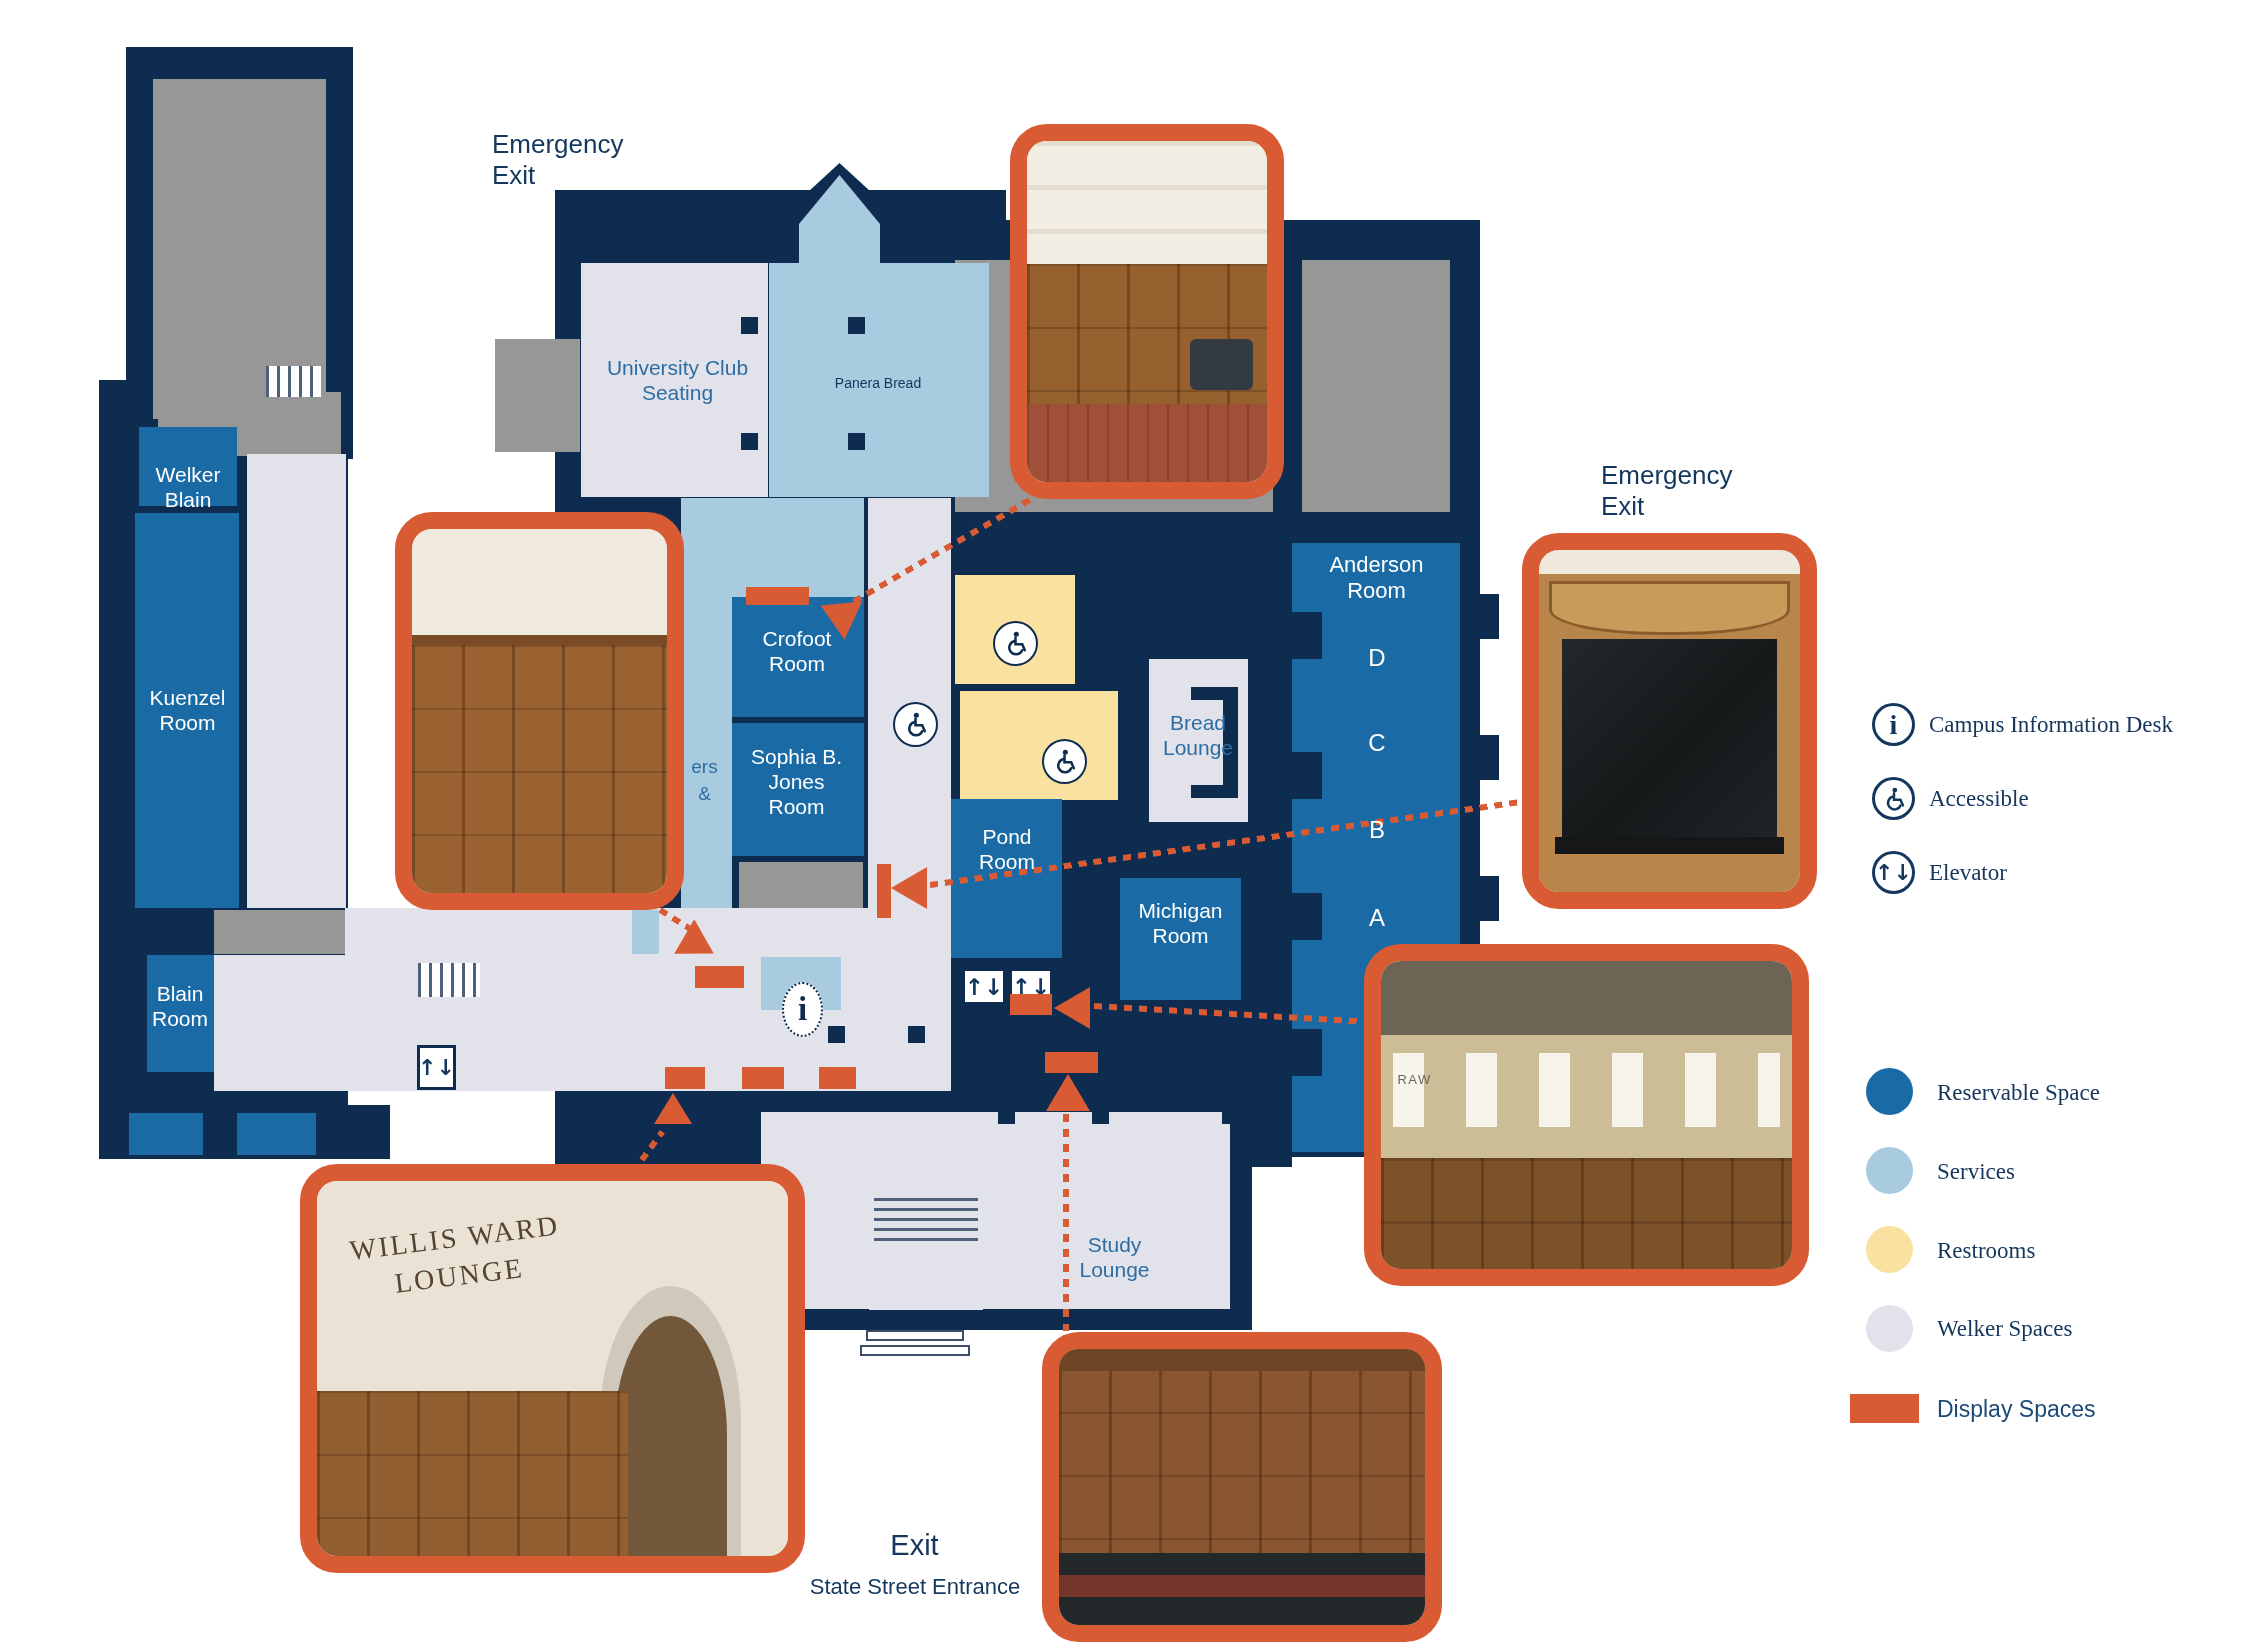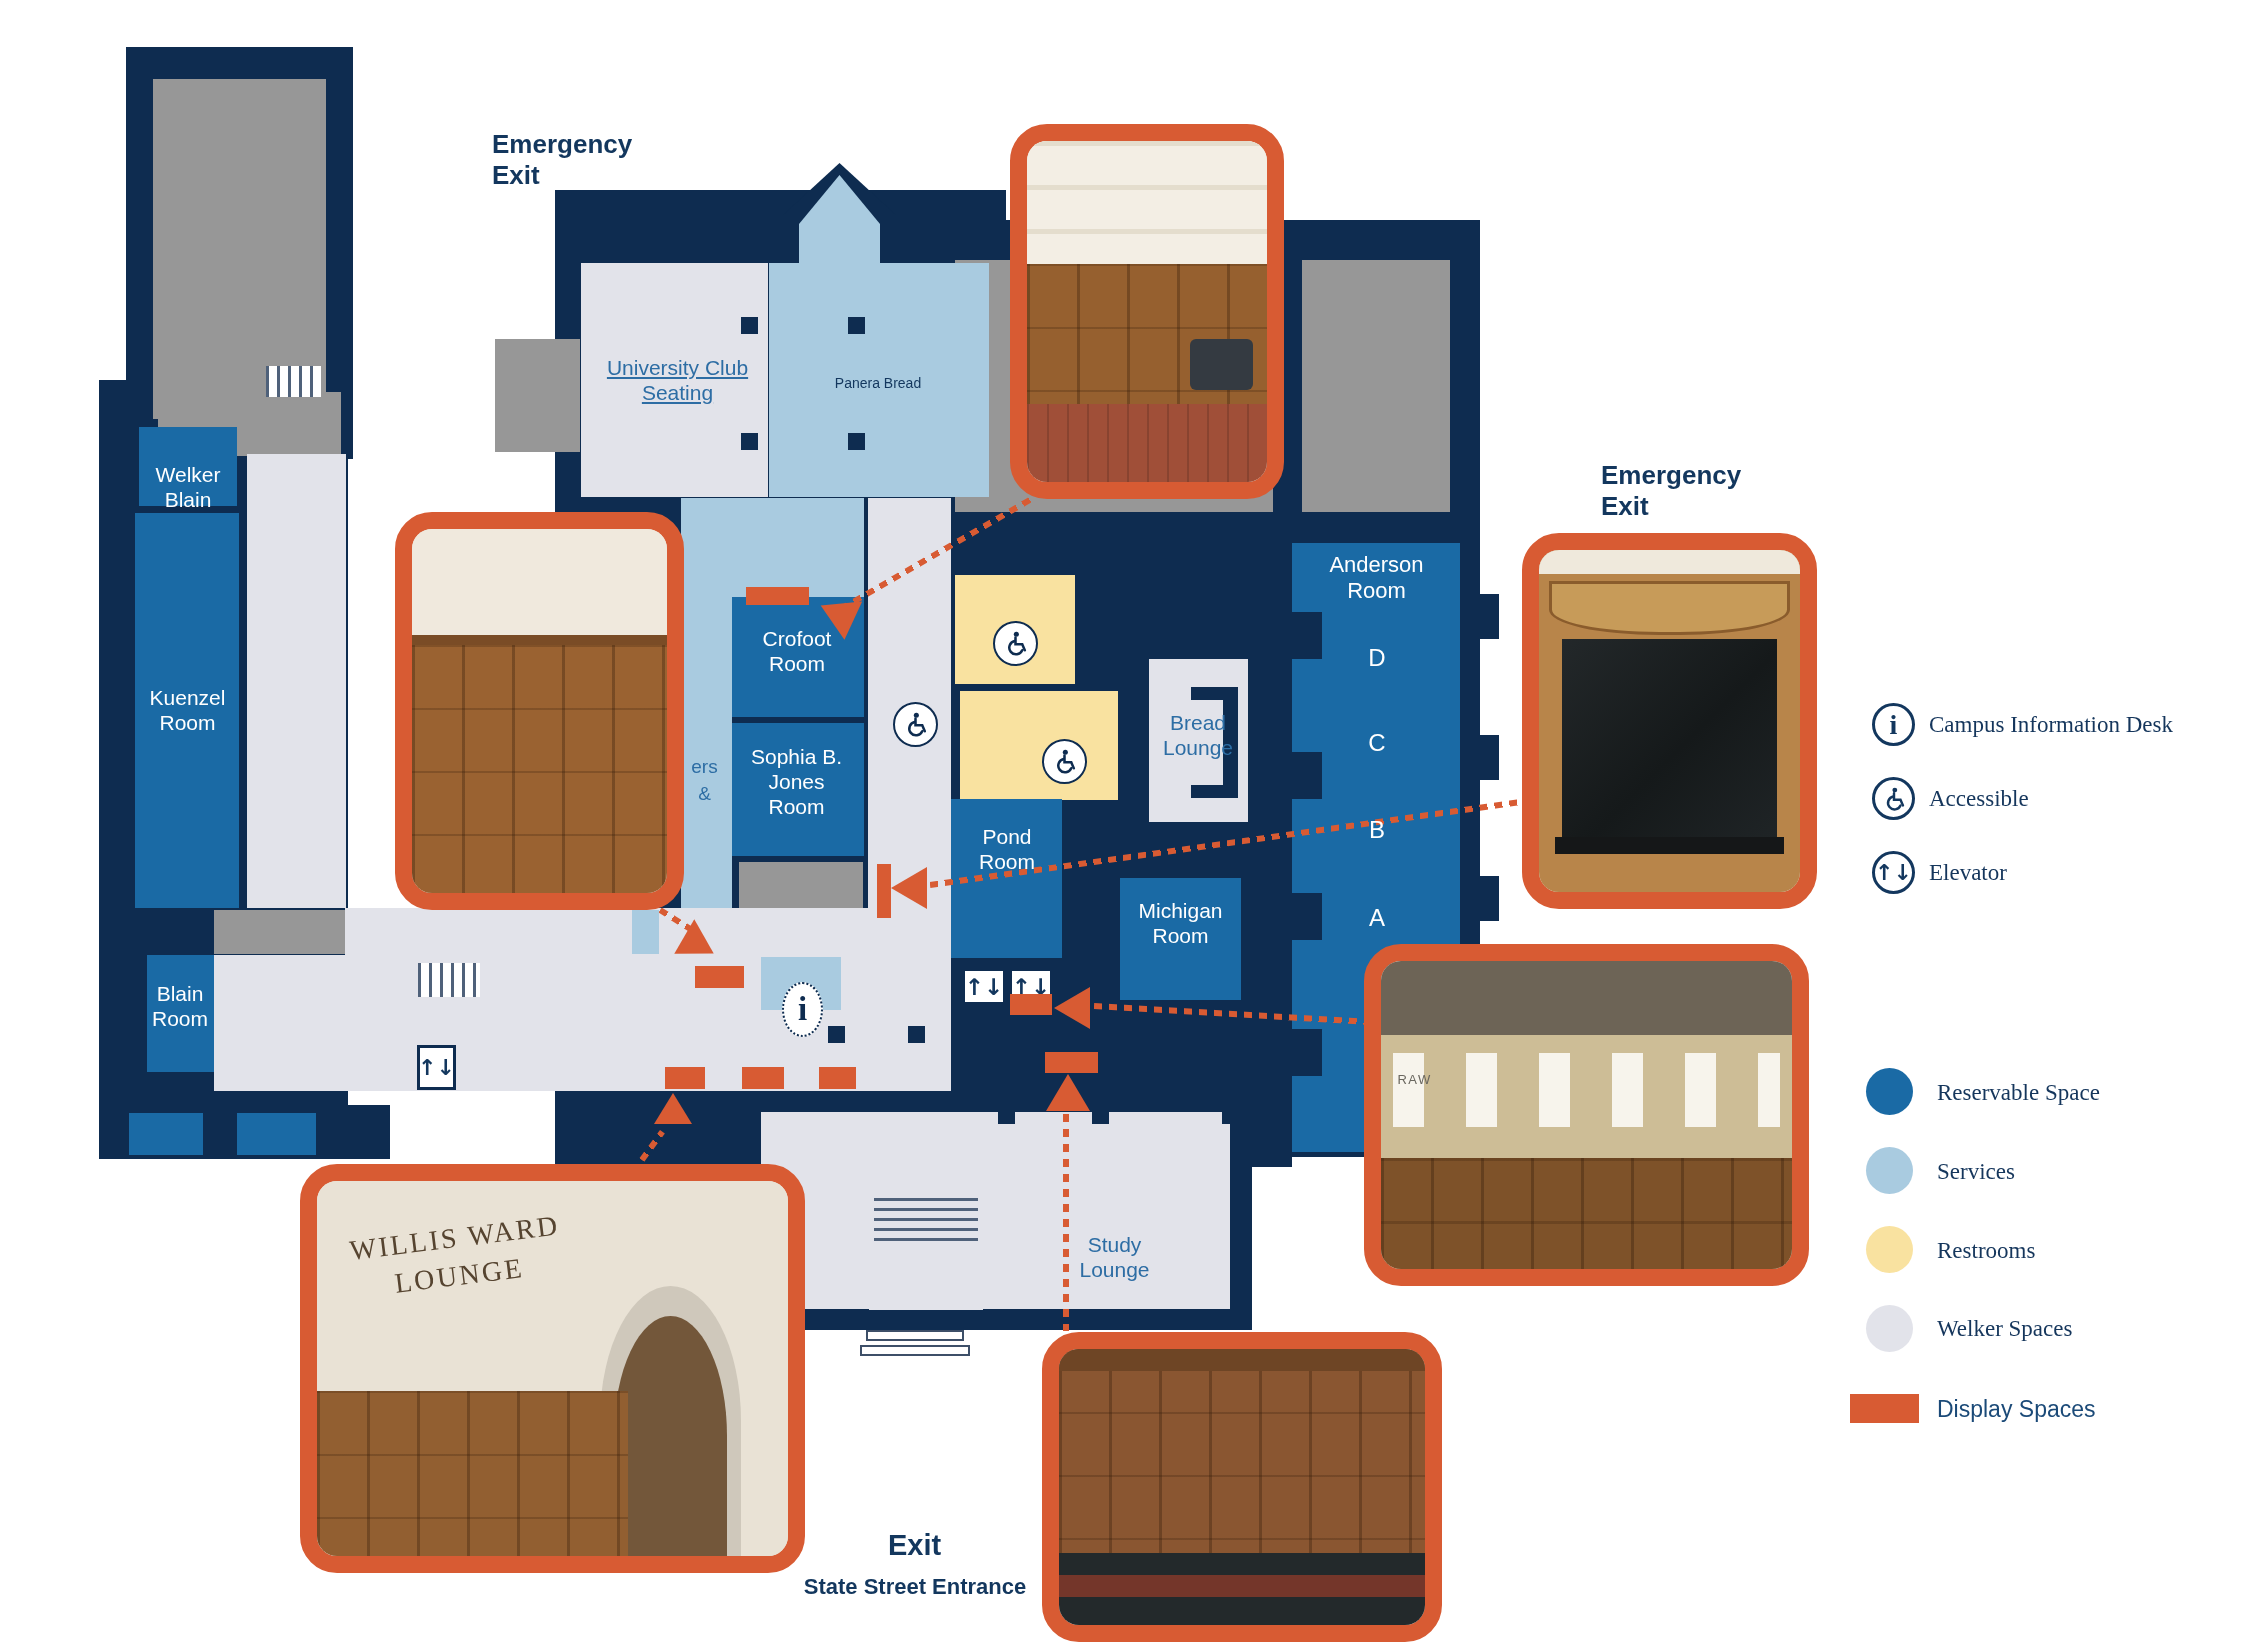--- a/index.html
+++ b/index.html
@@ -9,21 +9,21 @@
   .gray{position:absolute;background:#979797;}
   .lg{position:absolute;background:#e2e3ea;}
   .lb{position:absolute;background:#a9cbe0;}
   .yel{position:absolute;background:#f9e2a0;}
   .blu{position:absolute;background:#1a6aa5;}
   .org{position:absolute;background:#d85b33;}
   .lab{position:absolute;text-align:center;line-height:1.18;}
   .wlab{color:#ffffff;font-size:21px;}
   .blab{color:#2d6da4;font-size:21px;}
   .nlab{color:#13375e;font-size:14px;}
-  .bold{font-weight:bold;}
+  .bold{font-weight:normal;}
   .left{text-align:left;}
   .dot-h{position:absolute;height:6.4px;
      background:repeating-linear-gradient(90deg,#d85b33 0 8px,transparent 8px 15px);
      transform-origin:0 50%;}
   .dot-v{position:absolute;width:6.4px;
      background:repeating-linear-gradient(180deg,#d85b33 0 8px,transparent 8px 15px);}
   .tri{position:absolute;width:0;height:0;}
   .tl{border-top:21px solid transparent;border-bottom:21px solid transparent;border-right:36px solid #d85b33;}
   .tr{border-top:20px solid transparent;border-bottom:20px solid transparent;border-left:34px solid #d85b33;}
   .tu{border-left:22px solid transparent;border-right:22px solid transparent;border-bottom:37px solid #d85b33;}
@@ -192,21 +192,21 @@
 
   <div class="dot-h" style="left:642px;top:1157px;width:35px;transform:rotate(-54deg);"></div>
   <div class="tri tu2" style="left:654px;top:1093px;"></div>
 
   <div class="lab nlab bold left" style="left:492px;top:129px;width:163px;font-size:26px;">Emergency Exit</div>
   <div class="lab nlab bold left" style="left:1601px;top:460px;width:163px;font-size:26px;">Emergency Exit</div>
 
   <div class="lab wlab" style="left:141px;top:463px;width:94px;">Welker Blain</div>
   <div class="lab wlab" style="left:138px;top:686px;width:99px;">Kuenzel Room</div>
   <div class="lab wlab" style="left:148px;top:982px;width:64px;">Blain Room</div>
-  <div class="lab blab" style="left:601px;top:356px;width:153px;text-decoration:underline;">University Club Seating</div>
+  <div class="lab blab" style="left:601px;top:356px;width:153px;">University Club Seating</div>
   <div class="lab nlab" style="left:804px;top:375px;width:148px;">Panera Bread</div>
   <div class="lab wlab" style="left:755px;top:627px;width:84px;">Crofoot Room</div>
   <div class="lab wlab" style="left:746px;top:745px;width:101px;">Sophia B. Jones Room</div>
   <div class="lab blab" style="left:685px;top:754px;width:39px;font-size:19px;line-height:1.4;">ers &amp;</div>
   <div class="lab wlab" style="left:971px;top:825px;width:72px;">Pond Room</div>
   <div class="lab wlab" style="left:1130px;top:899px;width:101px;">Michigan Room</div>
   <div class="lab blab" style="left:1155px;top:711px;width:86px;">Bread Lounge</div>
   <div class="lab wlab" style="left:1311px;top:552px;width:131px;font-size:22px;">Anderson Room</div>
   <div class="lab blab" style="left:1075px;top:1233px;width:79px;">Study Lounge</div>
 

